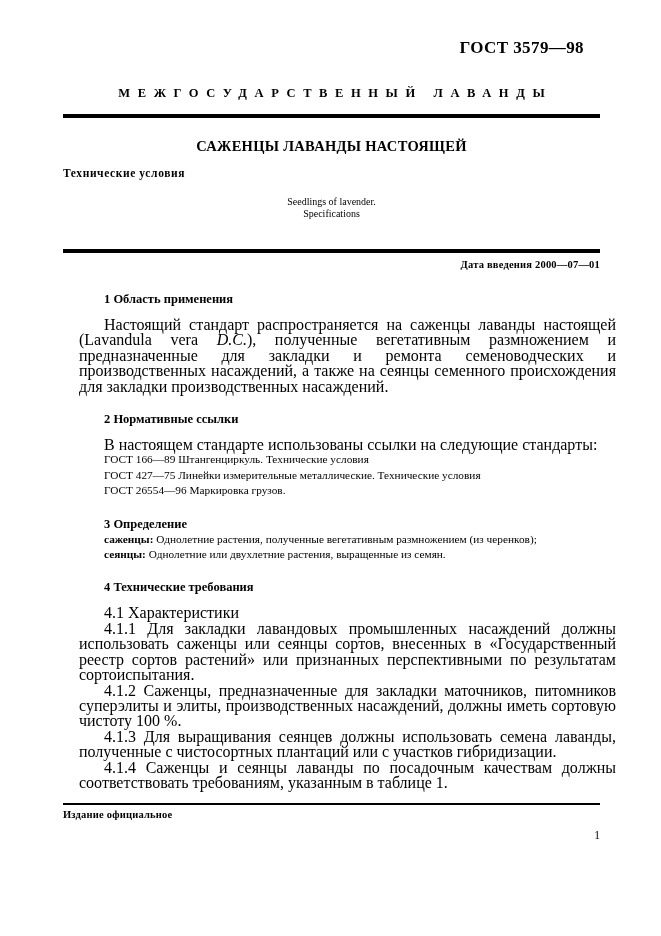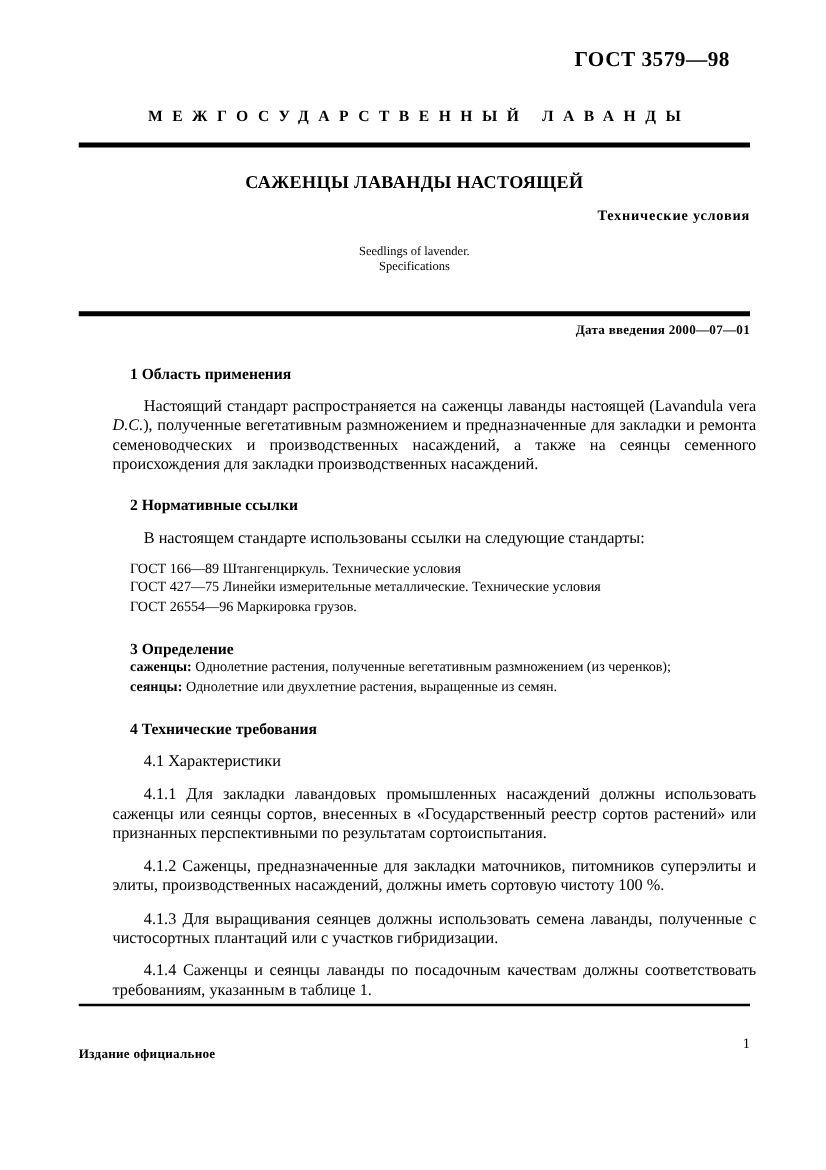--- a/index.html
+++ b/index.html
@@ -73,21 +73,21 @@
     text-align: center;
     font-size: 14.5px;
     font-weight: bold;
     letter-spacing: 0.3px;
   }
   .doc-subtitle {
     position: absolute;
     top: 167px;
     left: 0;
     width: 537px;
-    text-align: right;
+    text-align: left;
     font-size: 11.5px;
     font-weight: bold;
     letter-spacing: 0.6px;
   }
   .doc-title-en {
     position: absolute;
     top: 196px;
     left: 0;
     width: 537px;
     text-align: center;
@@ -118,23 +118,23 @@
     font-size: 12.5px;
     font-weight: bold;
     margin: 0;
     padding: 0 0 0 25px;
     line-height: 15px;
   }
   .sec-gap-1 { margin-top: 0; }
   .sec-gap { margin-top: 18px; }
 
   p.para {
-    font-size: 13px;
+    font-size: 16px;
     line-height: 15.4px;
-    margin: 11px;
+    margin: 0;
     text-align: justify;
     text-indent: 25px;
     hyphens: manual;
   }
   p.para.first-after-heading { margin-top: 10px; }
   p.para.tight { margin-top: 0; }
   p.ref-line {
     font-size: 11.3px;
     line-height: 15.4px;
     margin: 0;
@@ -152,21 +152,20 @@
   .ital { font-style: italic; }
 
   
   .footer-note {
     position: absolute;
     left: 0;
     top: 809px;
     font-size: 10.5px;
     font-weight: bold;
     letter-spacing: 0.2px;
-    margin-top: 29px;
   }
   .page-number {
     position: absolute;
     right: 0;
     top: 829px;
     font-size: 11.5px;
   }
 </style>
 </head>
 <body>

